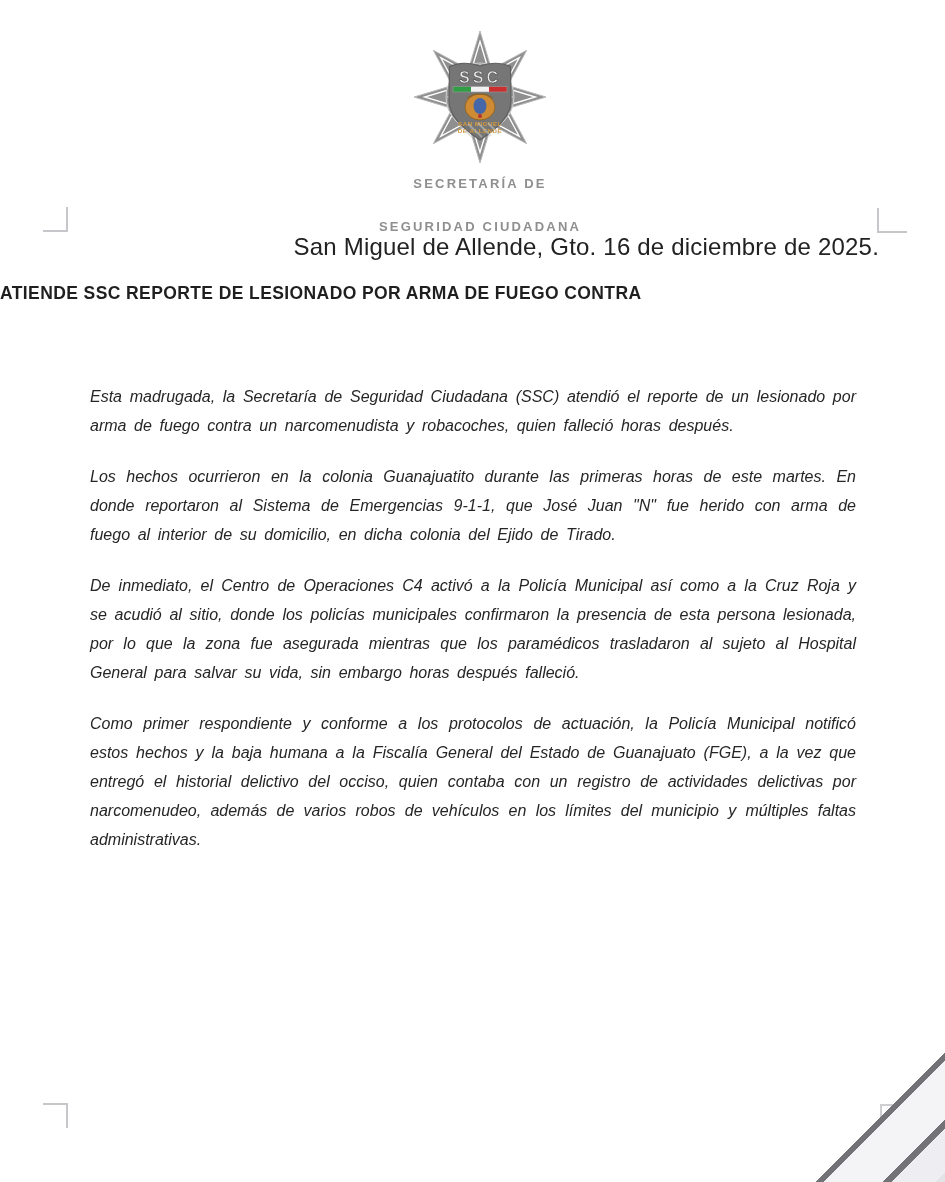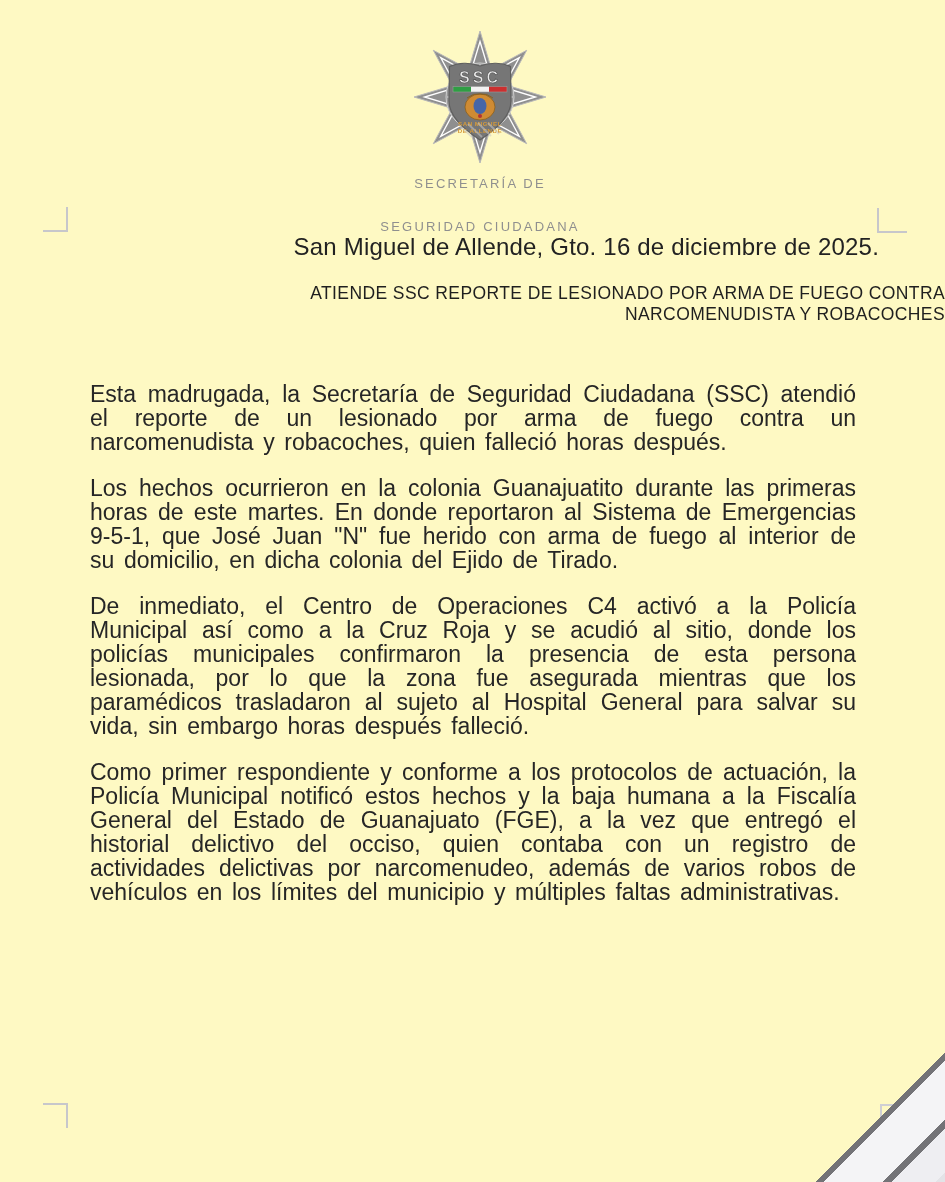--- a/index.html
+++ b/index.html
@@ -5,39 +5,39 @@
   html,body{margin:0;padding:0;}
   body{
     background:#e9e9e9;
     font-family:"Liberation Sans", sans-serif;
   }
   .page{
     position:relative;
     width:945px;
     height:1182px;
     margin:0 auto;
-    background:#fef9c3;
+    background:#ffffff;
     overflow:hidden;
     color:#2a2a2a;
   }
 
   
   .logo-wrap{
     position:absolute;
     top:14px;
     left:400px;
     width:160px;
     height:162px;
   }
   .org-line{
     position:absolute;
     left:15px;
     width:930px;
     text-align:center;
-    font-weight:normal;
+    font-weight:bold;
     font-size:13px;
     letter-spacing:2.2px;
     color:#8f8f8f;
   }
   .org-line.l1{top:176px;}
   .org-line.l2{top:191px;margin-top:28px;}
 
   
   .dateline{
     position:absolute;
@@ -48,39 +48,40 @@
     color:#222;
     white-space:nowrap;
   }
 
   
   .doc-title{
     position:absolute;
     top:283px;
     left:0;
     width:945px;
-    text-align:right;
-    font-weight:normal;
+    text-align:left;
+    font-weight:bold;
     font-size:17.5px;
     line-height:21px;
     letter-spacing:0.4px;
     color:#1f1f1f;
   }
 
   
   .body-text{
     position:absolute;
     top:382px;
     left:90px;
     width:766px;
-    font-size:23px;
-    line-height:24px;
+    font-size:16px;
+    line-height:29px;
     text-align:justify;
     word-spacing:3.2px;
     color:#262626;
+    font-style:italic;
   }
   .body-text p{margin:0 0 22px 0;}
 
   
   .crop{position:absolute;width:23px;height:23px;}
   .crop.tl{left:43px;top:207px;border-right:2px solid #c7c7cb;border-bottom:2px solid #c7c7cb;}
   .crop.tr{left:877px;top:208px;border-left:2px solid #c7c7cb;border-bottom:2px solid #c7c7cb;width:28px;}
   .crop.bl{left:43px;top:1103px;border-right:2px solid #c7c7cb;border-top:2px solid #c7c7cb;}
   .crop.br{left:880px;top:1104px;border-left:2px solid #cfcfd3;border-top:2px solid #cfcfd3;width:21px;height:18px;}
 
@@ -142,26 +143,25 @@
     </svg>
   </div>
 
   <div class="org-line l1">SECRETARÍA DE</div>
   <div class="org-line l2">SEGURIDAD CIUDADANA</div>
 
   <div class="dateline">San Miguel de Allende, Gto. 16 de diciembre de 2025.</div>
 
   <div class="doc-title">
     <div>ATIENDE SSC REPORTE DE LESIONADO POR ARMA DE FUEGO CONTRA</div>
-    <div>NARCOMENUDISTA Y ROBACOCHES</div>
   </div>
 
   <div class="body-text">
     <p>Esta madrugada, la Secretaría de Seguridad Ciudadana (SSC) atendió el reporte de un lesionado por arma de fuego contra un narcomenudista y robacoches, quien falleció horas después.</p>
-    <p>Los hechos ocurrieron en la colonia Guanajuatito durante las primeras horas de este martes. En donde reportaron al Sistema de Emergencias 9-5-1, que José Juan "N" fue herido con arma de fuego al interior de su domicilio, en dicha colonia del Ejido de Tirado.</p>
+    <p>Los hechos ocurrieron en la colonia Guanajuatito durante las primeras horas de este martes. En donde reportaron al Sistema de Emergencias 9-1-1, que José Juan "N" fue herido con arma de fuego al interior de su domicilio, en dicha colonia del Ejido de Tirado.</p>
     <p>De inmediato, el Centro de Operaciones C4 activó a la Policía Municipal así como a la Cruz Roja y se acudió al sitio, donde los policías municipales confirmaron la presencia de esta persona lesionada, por lo que la zona fue asegurada mientras que los paramédicos trasladaron al sujeto al Hospital General para salvar su vida, sin embargo horas después falleció.</p>
     <p>Como primer respondiente y conforme a los protocolos de actuación, la Policía Municipal notificó estos hechos y la baja humana a la Fiscalía General del Estado de Guanajuato (FGE), a la vez que entregó el historial delictivo del occiso, quien contaba con un registro de actividades delictivas por narcomenudeo, además de varios robos de vehículos en los límites del municipio y múltiples faltas administrativas.</p>
   </div>
 
   <div class="crop tl"></div>
   <div class="crop tr"></div>
   <div class="crop bl"></div>
   <div class="crop br"></div>
 
   <div class="fold"></div>

